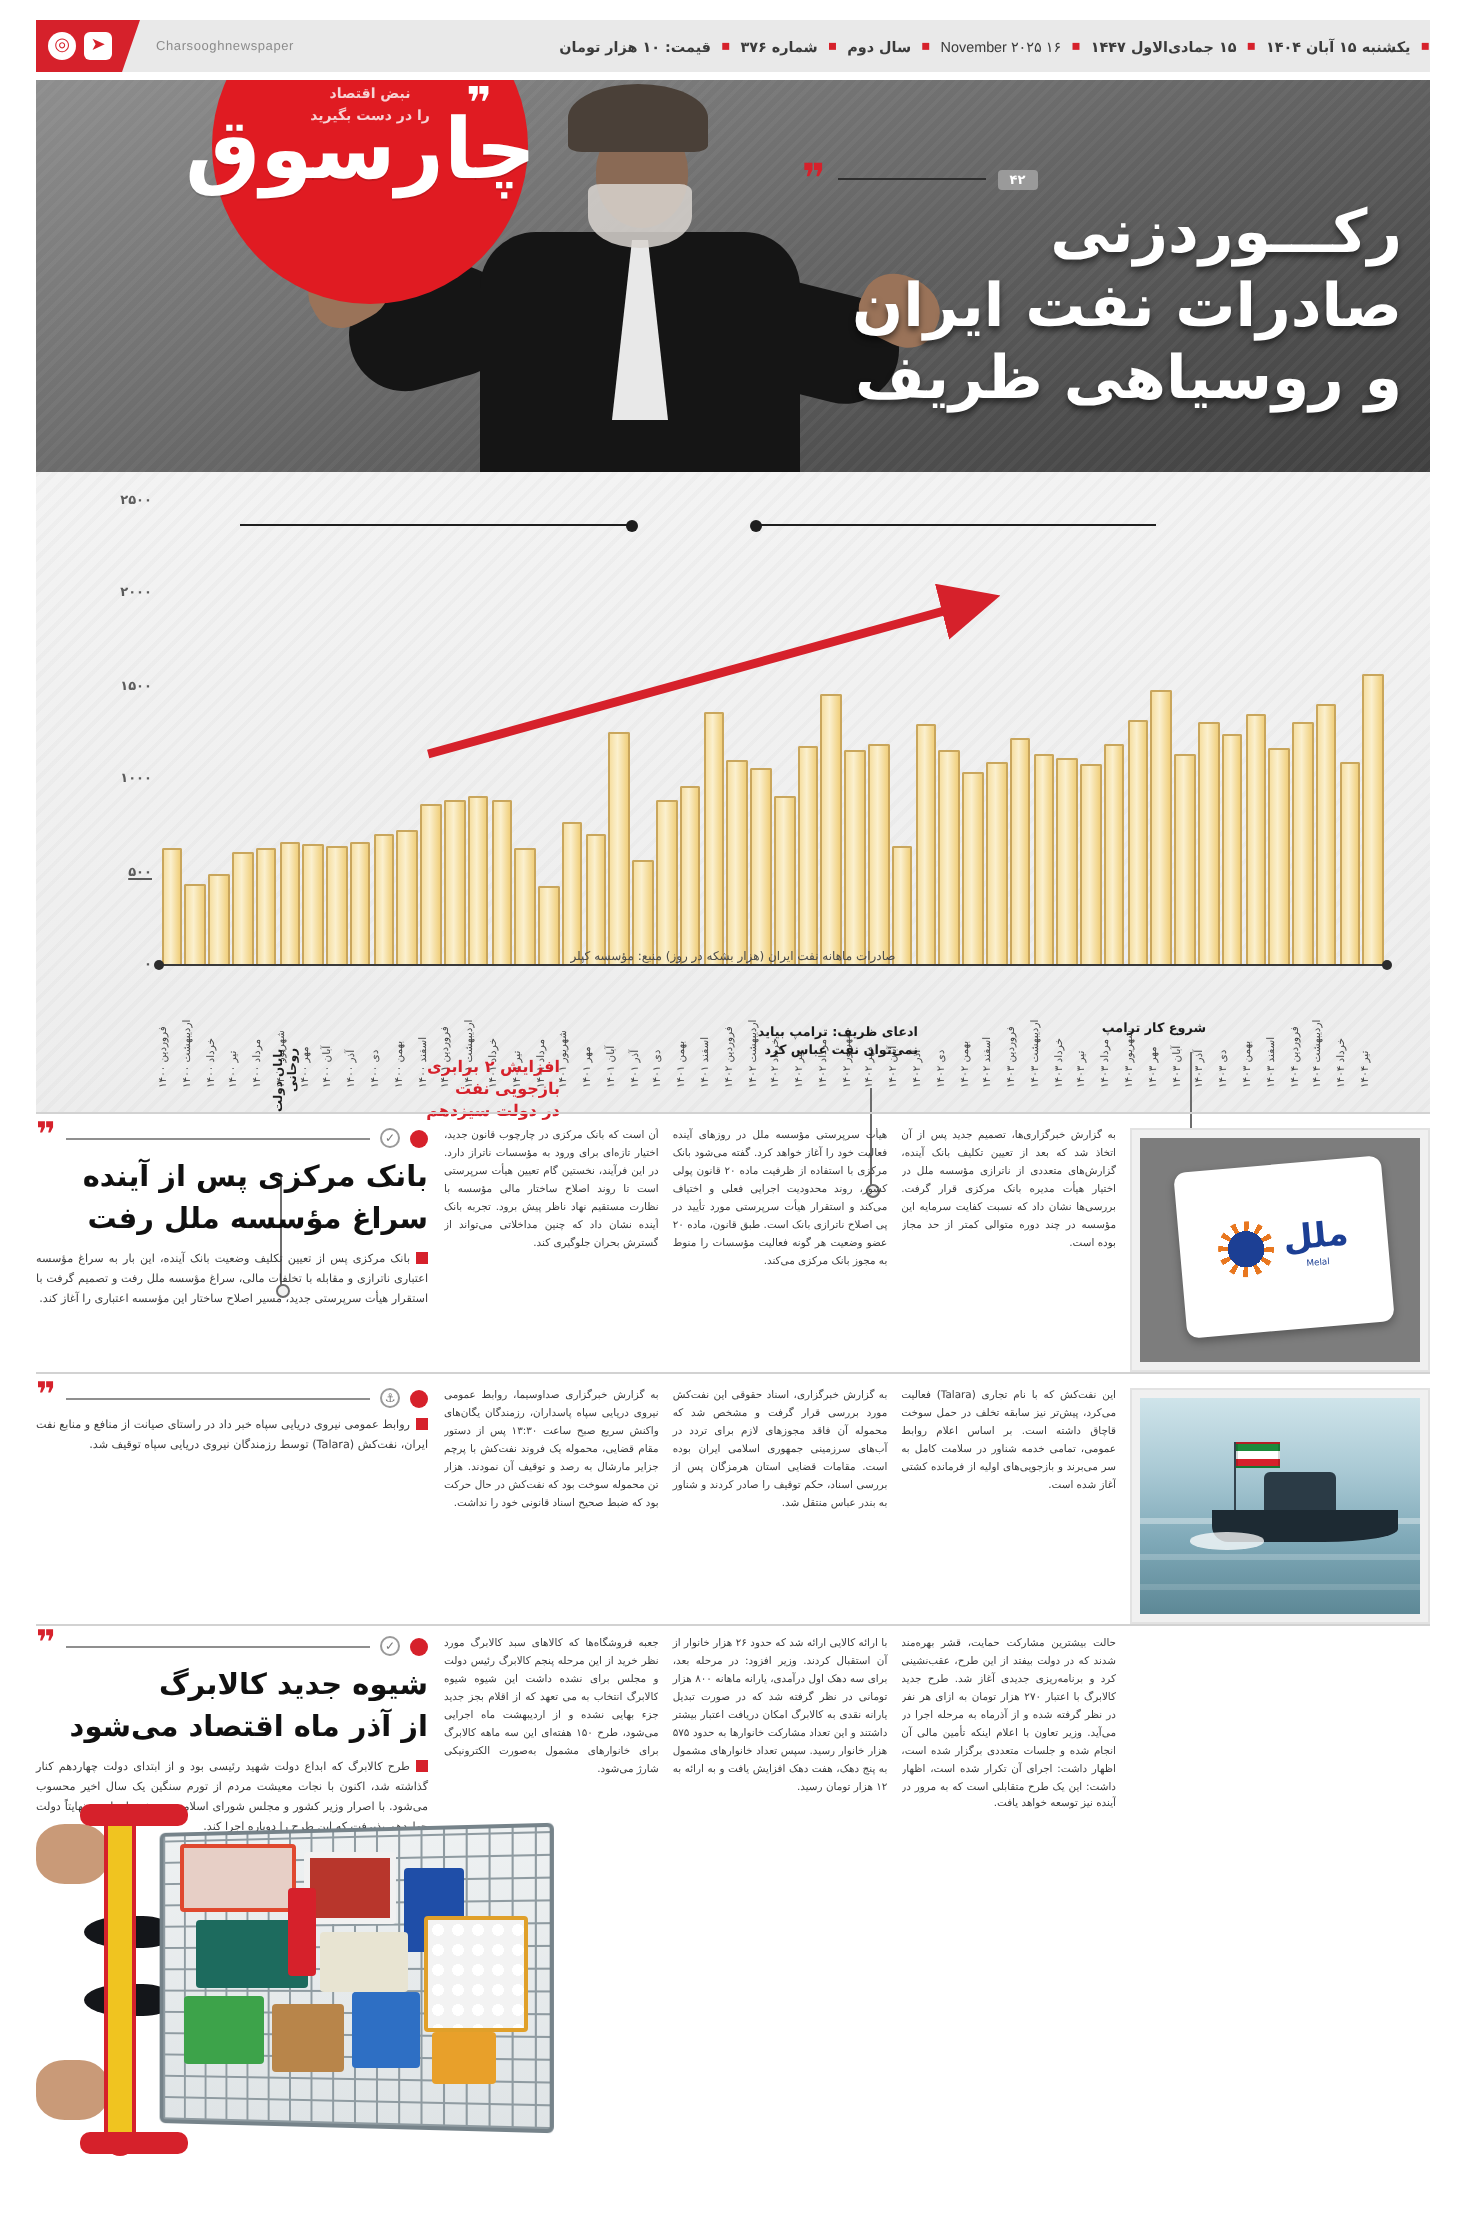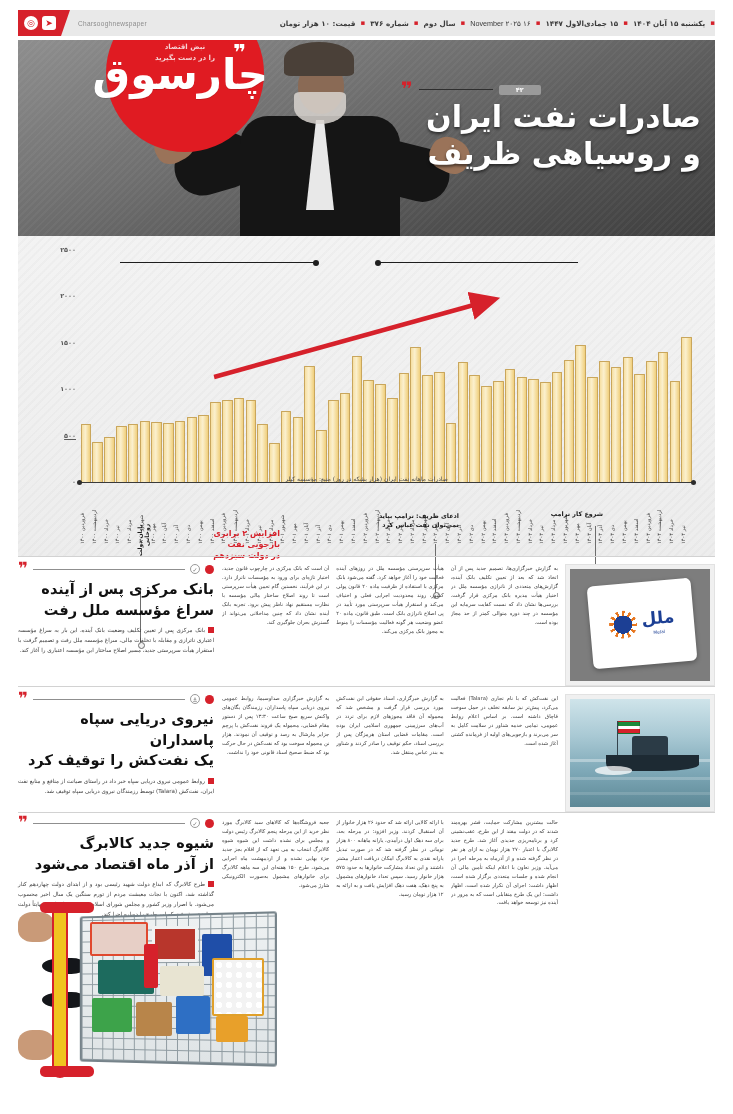--- a/index.html
+++ b/index.html
@@ -108,21 +108,21 @@
   }
 
   
   .hl-wrap {
     position:absolute; right:14px; top:44px; width:300px; text-align:right; z-index:6;
   }
   .hl-mark { display:flex; align-items:center; justify-content:flex-end; gap:6px; margin-bottom:4px; }
   .hl-quote { color:#d6212b; font-size:20px; font-weight:bold; line-height:.55; }
   .hl-rule { width:74px; height:1.4px; background:#2e2e2e; }
   .hl-badge {
-    background:#9a9a9a; color:#fff; font-size:6.5px; padding:1px 17px;
+    background:#9a9a9a; color:#fff; font-size:6.5px; padding:1px 6px;
     border-radius:2px; font-weight:bold;
   }
   .hl-line {
     color:#fff; font-weight:bold; letter-spacing:-.6px;
     text-shadow: 0 2px 3px rgba(0,0,0,.55);
     line-height:1.22;
   }
   .hl-l1 { font-size:30px; }
   .hl-l2 { font-size:30px; }
   .hl-l3 { font-size:30px; }
@@ -350,20 +350,21 @@
       <div class="fig-beard"></div>
       <div class="fig-hair"></div>
     </div>
 
     <div class="hl-wrap">
       <div class="hl-mark">
         <span class="hl-badge">۴۲</span>
         <span class="hl-rule"></span>
         <span class="hl-quote">❞</span>
       </div>
+      <div class="hl-line hl-l1">رکـــوردزنی</div>
       <div class="hl-line hl-l2">صادرات نفت ایران</div>
       <div class="hl-line hl-l3">و روسیاهی ظریف</div>
     </div>
 
     <div class="masthead">
       <div class="mh-tag">
         <span>نبض اقتصاد</span><br>
         <span>را در دست بگیرید</span>
       </div>
       <div class="mh-title">چارسوق</div>
@@ -569,24 +570,20 @@
 
   <div class="row" style="top:694px; height:118px;">
     <div class="row-inner">
       <div class="art-head">
         <div class="ah-mark">
           <span class="ah-dot"></span>
           <span class="ah-ring">⚓</span>
           <span class="ah-rule"></span>
           <span class="ah-quote">❞</span>
         </div>
-        <div class="ah-title">
-          <span>نیروی دریایی سپاه پاسداران</span><br>
-          <span>یک نفت‌کش را توقیف کرد</span>
-        </div>
         <div class="ah-lead">
           <span class="sq"></span><span>روابط عمومی نیروی دریایی سپاه خبر داد در راستای صیانت از منافع و منابع نفت ایران، نفت‌کش (Talara) توسط رزمندگان نیروی دریایی سپاه توقیف شد.</span>
         </div>
       </div>
       <div class="cols">
         <div class="col">به گزارش خبرگزاری صداوسیما، روابط عمومی نیروی دریایی سپاه پاسداران، رزمندگان یگان‌های واکنش سریع صبح ساعت ۱۳:۳۰ پس از دستور مقام قضایی، محموله یک فروند نفت‌کش با پرچم جزایر مارشال به رصد و توقیف آن نمودند. هزار تن محموله سوخت بود که نفت‌کش در حال حرکت بود که ضبط صحیح اسناد قانونی خود را نداشت.</div>
         <div class="col">به گزارش خبرگزاری، اسناد حقوقی این نفت‌کش مورد بررسی قرار گرفت و مشخص شد که محموله آن فاقد مجوزهای لازم برای تردد در آب‌های سرزمینی جمهوری اسلامی ایران بوده است. مقامات قضایی استان هرمزگان پس از بررسی اسناد، حکم توقیف را صادر کردند و شناور به بندر عباس منتقل شد.</div>
         <div class="col">این نفت‌کش که با نام تجاری (Talara) فعالیت می‌کرد، پیش‌تر نیز سابقه تخلف در حمل سوخت قاچاق داشته است. بر اساس اعلام روابط عمومی، تمامی خدمه شناور در سلامت کامل به سر می‌برند و بازجویی‌های اولیه از فرمانده کشتی آغاز شده است.</div>
         <div class="thumb">
           <div class="thumb-box">

